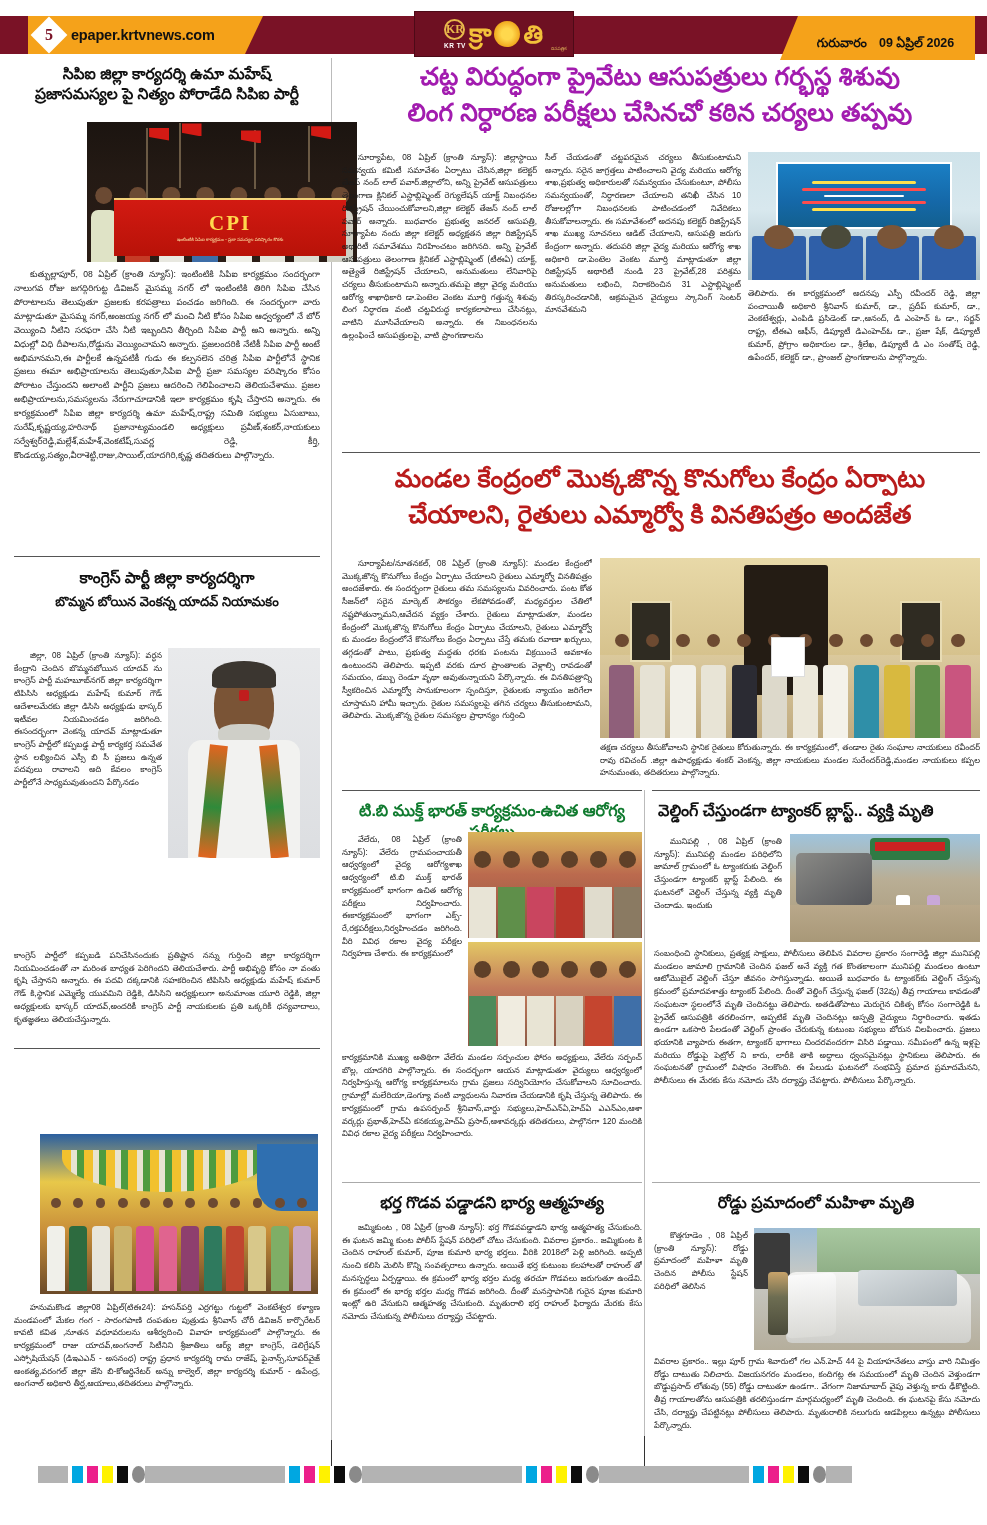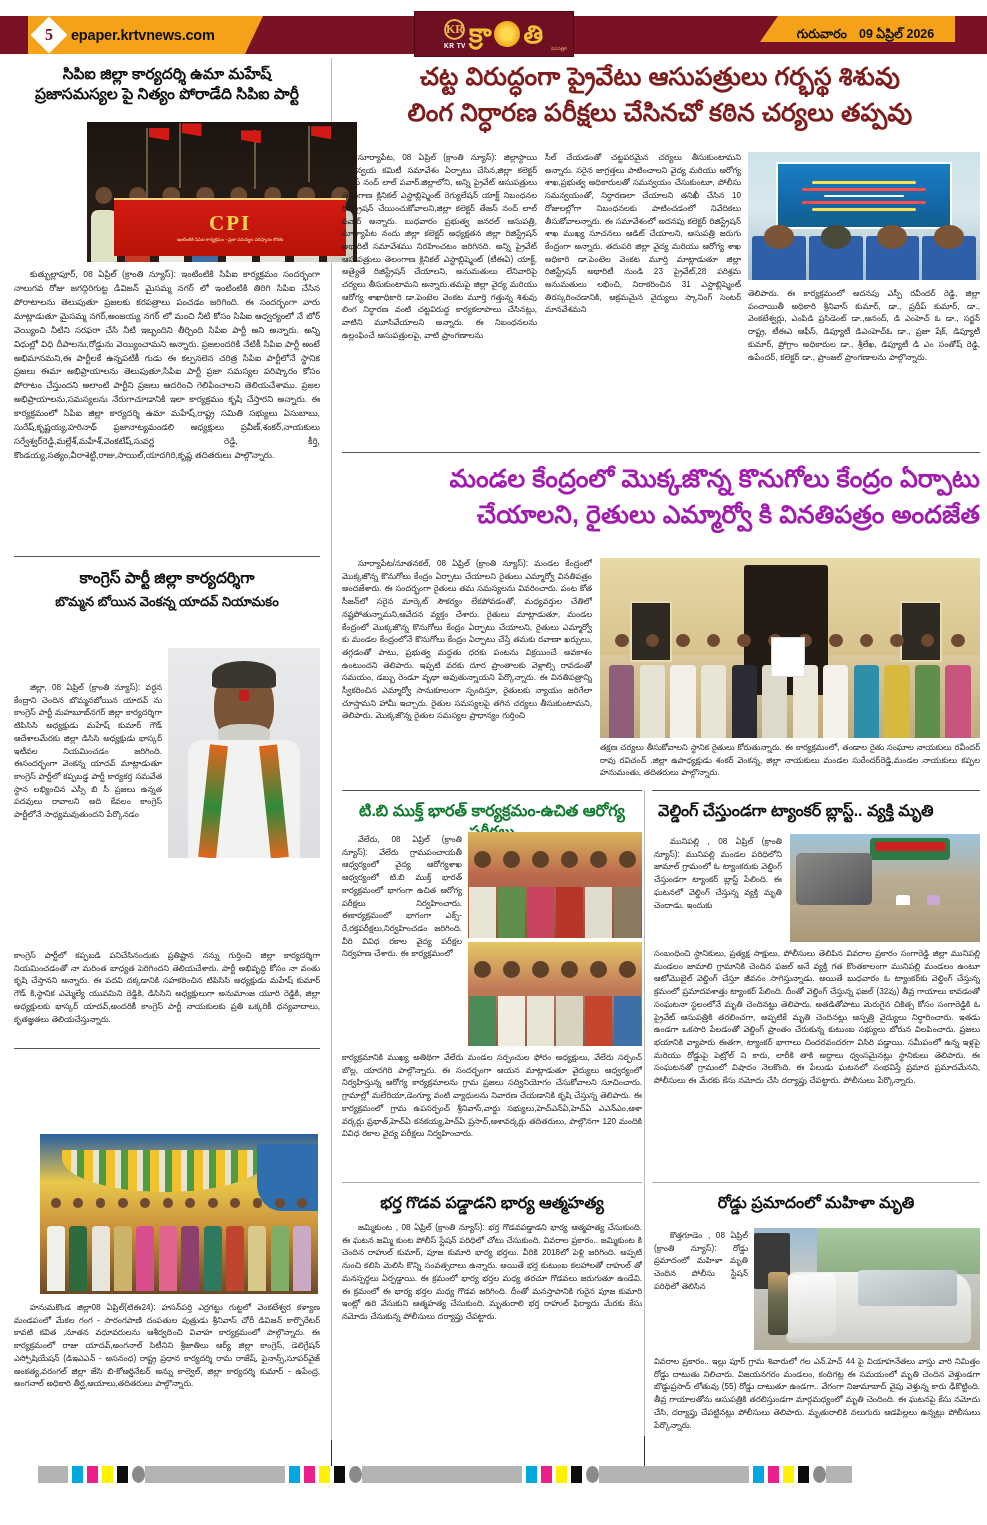--- a/index.html
+++ b/index.html
@@ -34,21 +34,21 @@
   .page-num-diamond span {
     transform: rotate(-45deg);
     color: #7a1226; font-weight: bold; font-size: 16px;
     font-family: "Liberation Serif", serif;
   }
   .mast-url {
     color: #111; font-weight: bold; font-size: 14.5px;
     letter-spacing: -0.2px; white-space: nowrap;
   }
   .mast-right {
-    position: absolute; right: 32px; top: 16px; height: 26px;
+    position: absolute; right: 12px; top: 16px; height: 44px;
     background: #f5a21a;
     display: flex; align-items: center; justify-content: center;
     padding: 12px 14px 0 30px;
     clip-path: polygon(18px 0, 100% 0, 100% 100%, 0 100%);
     min-width: 195px;
     gap: 12px;
   }
   .mast-date-day, .mast-date-full {
     color: #111; font-weight: bold; font-size: 12.5px; white-space: nowrap;
   }
@@ -89,22 +89,22 @@
   .hrule { position: absolute; height: 1px; background: #555; }
   .hrule-thin { position: absolute; height: 1px; background: #aaa; }
 
   
   .hl {
     text-align: center;
     font-family: "Liberation Sans", sans-serif;
     font-weight: bold;
     line-height: 1.32;
   }
-  .hl-red   { color: #7f1d1d; }
-  .hl-orange{ color: #a21caf; text-align: right; }
+  .hl-red   { color: #a21caf; }
+  .hl-orange{ color: #b91c1c; }
   .hl-black { color: #111111; }
   .hl-green { color: #0f7a2e; }
   .hl-dgreen{ color: #14713a; }
 
   .hl-main   { font-size: 25px; letter-spacing: 0.1px; }
   .hl-sub    { font-size: 15.5px; }
   .hl-sub2   { font-size: 13px; font-weight: bold; }
   .hl-small  { font-size: 16px; }
 
   
@@ -324,21 +324,21 @@
   <div class="photo ph-portrait" style="left:168px; top:648px; width:152px; height:210px;">
     <div style="position:absolute; left:30%; right:30%; top:9%; height:36%; background:#7a5436; border-radius:48% 48% 42% 42%;"></div>
     <div style="position:absolute; left:29%; right:29%; top:6%; height:13%; background:#3b3630; border-radius:50% 50% 10% 10%;"></div>
     <div style="position:absolute; left:47%; width:6%; top:20%; height:5%; background:#c01d1d; border-radius:2px;"></div>
     <div style="position:absolute; left:33%; right:33%; top:36%; height:10%; background:#cfcfc8; border-radius:40%;"></div>
     <div style="position:absolute; left:13%; right:13%; top:44%; bottom:0; background:#f2f2f0; border-radius:14px 14px 0 0;"></div>
     <div style="position:absolute; left:24%; width:12%; top:46%; bottom:0; background:linear-gradient(180deg,#e2651f 0%,#2f8a3a 55%,#e2651f 100%); transform:rotate(6deg);"></div>
     <div style="position:absolute; right:24%; width:12%; top:46%; bottom:0; background:linear-gradient(180deg,#e2651f 0%,#2f8a3a 55%,#e2651f 100%); transform:rotate(-6deg);"></div>
   </div>
 
-  <div class="body-text tight" style="position:absolute; left:14px; top:650px; width:148px; height:300px; overflow:hidden;margin-top:32px;">
+  <div class="body-text tight" style="position:absolute; left:14px; top:650px; width:148px; height:300px; overflow:hidden;">
     <span class="indent"></span><span>జిల్లా, 08 ఏప్రిల్ (క్రాంతి న్యూస్): వర్ధన కేంద్రాని చెందిన బొమ్మనబోయిన యాదవ్ ను కాంగ్రెస్ పార్టీ మహబూబ్‌నగర్ జిల్లా కార్యదర్శిగా టిపిసిసి అధ్యక్షుడు మహేష్ కుమార్ గౌడ్ ఆదేశాలమేరకు జిల్లా డిసిసి అధ్యక్షుడు భాస్కర్ ఇటీవల నియమించడం జరిగింది. ఈసందర్భంగా వెంకన్న యాదవ్ మాట్లాడుతూ కాంగ్రెస్ పార్టీలో కప్పబడ్డ పార్టీ కార్యకర్త సమవేత స్థాన లభ్యించిన ఎస్సీ బి సీ ప్రజలు ఉన్నత పదవులు రావాలని అది కేవలం కాంగ్రెస్ పార్టీలోనే సాధ్యమవుతుందని పేర్కొనడం</span>
   </div>
 
   <div class="body-text tight" style="position:absolute; left:14px; top:950px; width:306px; height:80px; overflow:hidden;">
     <span>కాంగ్రెస్ పార్టీలో కప్పబడి పనిచేసినందుకు ప్రతిష్టాన నన్ను గుర్తించి జిల్లా కార్యదర్శిగా నియమించడంతో నా మరింత బాధ్యత పెరిగిందని తెలియచేశారు. పార్టీ అభివృద్ధి కోసం నా వంతు కృషి చేస్తానని అన్నారు. ఈ పదవి దక్కడానికి సహకరించిన టిపిసిసి అధ్యక్షుడు మహేష్ కుమార్ గౌడ్ కి,స్థానిక ఎమ్మెల్యే యువమిని రెడ్డికి, డిసిసిని అధ్యక్షులుగా అనుమాంజ యూరి రెడ్డికి, జిల్లా అధ్యక్షులకు భాస్కర్ యాదవ్,అందరికీ కాంగ్రెస్ పార్టీ నాయకులకు ప్రతి ఒక్కరికీ ధన్యవాదాలు, కృతజ్ఞతలు తెలియచేస్తున్నారు.</span>
   </div>
 
   <div class="hrule" style="left:14px; top:1048px; width:306px;"></div>
 
 

